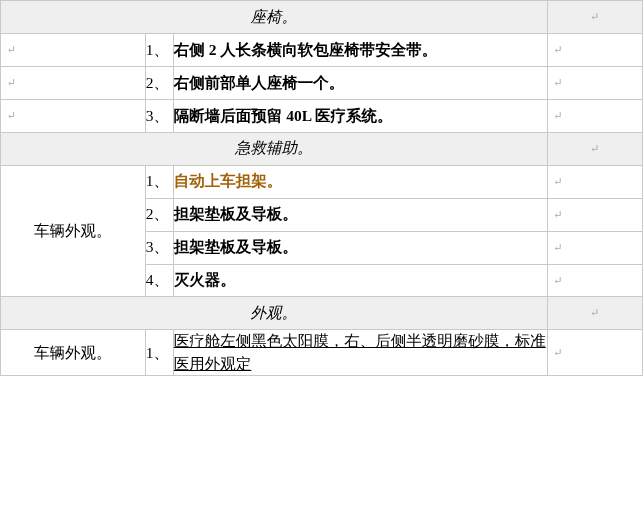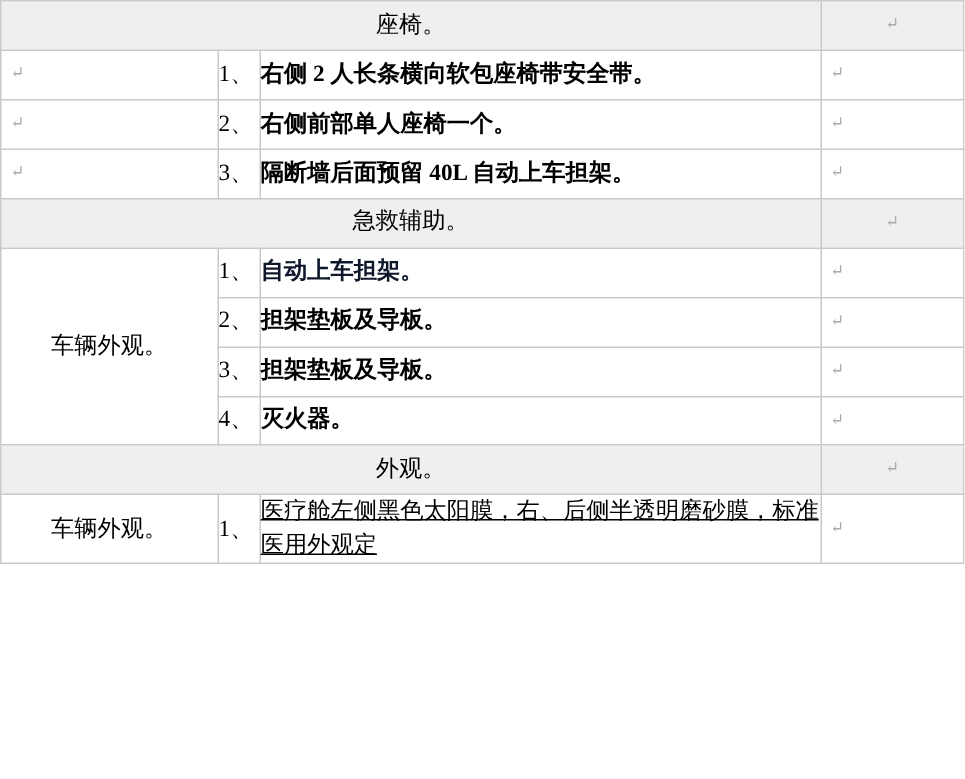--- a/index.html
+++ b/index.html
@@ -33,28 +33,29 @@
     padding:8px 2px 8px 6px;
     font-size:15px;
     white-space:nowrap;
   }
   .sec{
     background:#efefef;
     text-align:center;
     font-weight:normal;
     font-size:16.5px;
     padding:9px 0;
+    font-style:italic;
   }
   .sec-blank{background:#efefef;}
   .mark{
     color:#aaaaaa;
     font-size:11px;
     padding:8px 6px;
   }
-  .red{color:#0f172a;}
+  .red{color:#a16207;}
   .rowspan-label{
     text-align:center;
     font-size:16px;
     padding:6px 4px;
   }
   .multi{
     padding:10px 10px 10px 10px;
     line-height:1.72;
     text-decoration:underline;
   }
@@ -98,21 +99,21 @@
       <td>
           <div class="mark">↵</div>
         </td>
     </tr>
 
     <tr>
       <td>
           <div class="mark">↵</div>
         </td>
       <td class="num">3、</td>
-      <td class="cell-pad">隔断墙后面预留 40L 自动上车担架。</td>
+      <td class="cell-pad">隔断墙后面预留 40L 医疗系统。</td>
       <td>
           <div class="mark">↵</div>
         </td>
     </tr>
 
     <tr>
       <td class="sec" colspan="3">急救辅助。</td>
       <td class="sec sec-blank">
         <div class="mark center">↵</div>
       </td>

